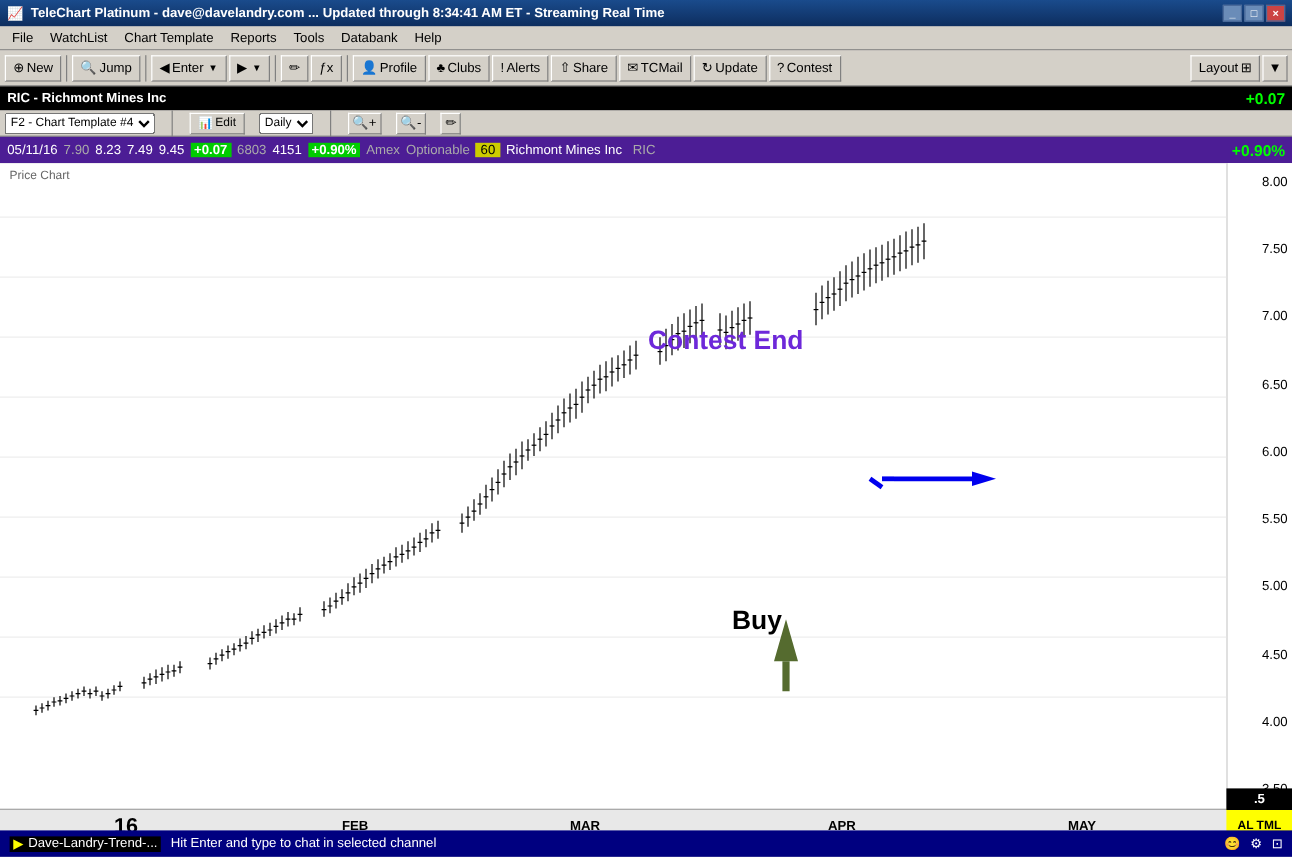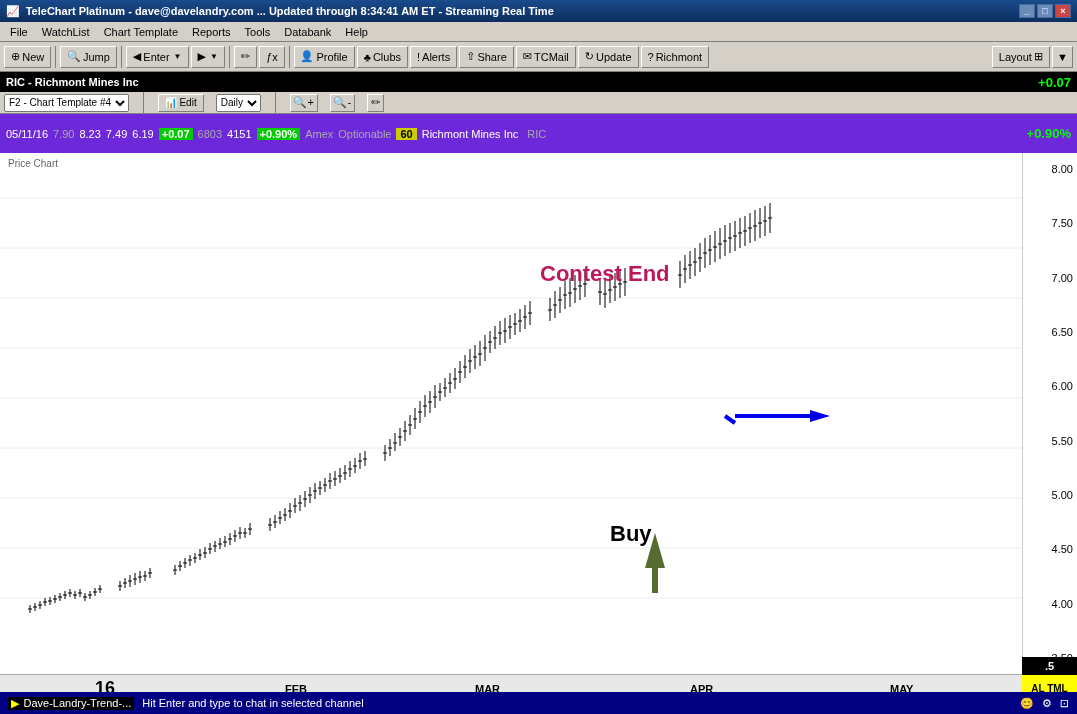--- a/index.html
+++ b/index.html
@@ -154,21 +154,22 @@
       position: absolute;
       top: 108px;
       left: 540px;
       display: flex;
       align-items: center;
       gap: 6px;
     }
     .annotation-contest-text {
       font-size: 22px;
       font-weight: bold;
-      color: #be185d;
+      color: #6d28d9;
+      margin-top: 27px;
     }
 
     
     .annotation-buy {
       position: absolute;
       top: 360px;
       left: 610px;
       display: flex;
       flex-direction: column;
       align-items: center;
@@ -252,21 +253,21 @@
   <button class="toolbar-btn">
     <span>✉</span>
     <span>TCMail</span>
   </button>
   <button class="toolbar-btn">
     <span>↻</span>
     <span>Update</span>
   </button>
   <button class="toolbar-btn">
     <span>?</span>
-    <span>Richmont</span>
+    <span>Contest</span>
   </button>
   <div style="flex:1"></div>
   <button class="toolbar-btn">
     <span>Layout</span>
     <span>⊞</span>
   </button>
   <button class="toolbar-btn" style="padding:0 4px;">▼</button>
 </div>
 
 <div id="main-content">
@@ -292,33 +293,33 @@
     </button>
     <select style="font-size:10px; height:18px;">
       <option>Daily</option>
     </select>
     <div class="toolbar-separator"></div>
     <button class="toolbar-btn" style="height:18px; padding:0 3px;">🔍+</button>
     <button class="toolbar-btn" style="height:18px; padding:0 3px;">🔍-</button>
     <button class="toolbar-btn" style="height:18px; padding:0 3px;">✏</button>
   </div>
 
-  <div style="background:#6d28d9; height:39px; display:flex; align-items:center; padding:0 6px; font-size:11px; gap:5px;">
+  <div style="background:#4c1d95; height:22px; display:flex; align-items:center; padding:0 6px; font-size:11px; gap:5px;">
     <span style="color:#fff;">05/11/16</span>
     <span style="color:#aaa;">7.90</span>
     <span style="color:#fff;">8.23</span>
     <span style="color:#fff;">7.49</span>
-    <span style="color:#fff;">6.19</span>
+    <span style="color:#fff;">9.45</span>
     <span style="background:#00cc00; color:#fff; padding:0 3px; font-weight:bold;">+0.07</span>
     <span style="color:#aaa;">6803</span>
     <span style="color:#fff;">4151</span>
     <span style="background:#00cc00; color:#fff; padding:0 3px; font-weight:bold;">+0.90%</span>
     <span style="color:#aaa;">Amex</span>
     <span style="color:#aaa;">Optionable</span>
-    <span style="background:#cccc00; color:#000; padding:0 4px; font-weight:bold;">60</span>
+    <span style="background:#cccc00; color:#000; padding:0 4px; font-weight:normal;">60</span>
     <span style="color:#fff;">Richmont Mines Inc</span>
     <span style="color:#aaa; margin-left:4px;">RIC</span>
     <div style="flex:1;"></div>
     <span style="color:#00ff00; font-size:13px; font-weight:bold;">+0.90%</span>
   </div>
 
   <div id="chart-container">
 
     <div id="chart-canvas">
       <span id="chart-title-label">Price Chart</span>

